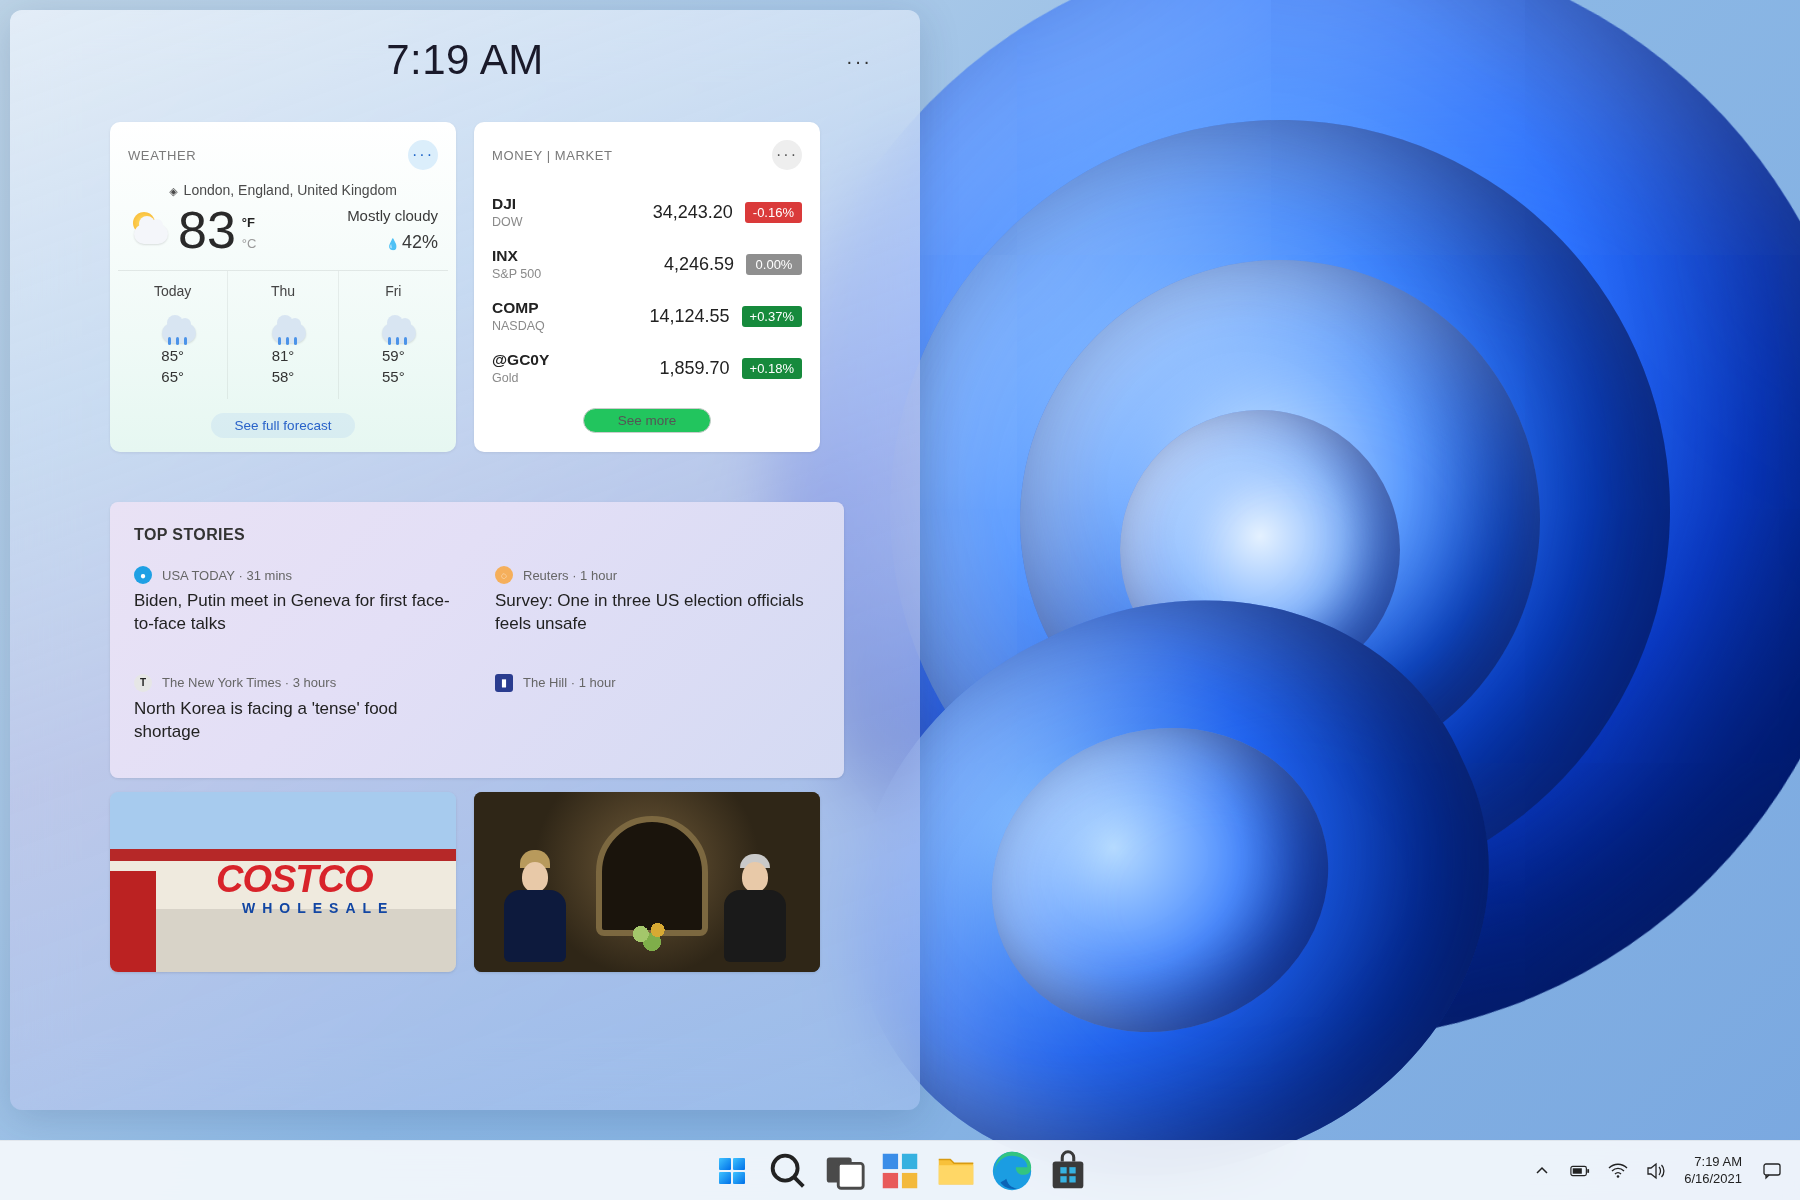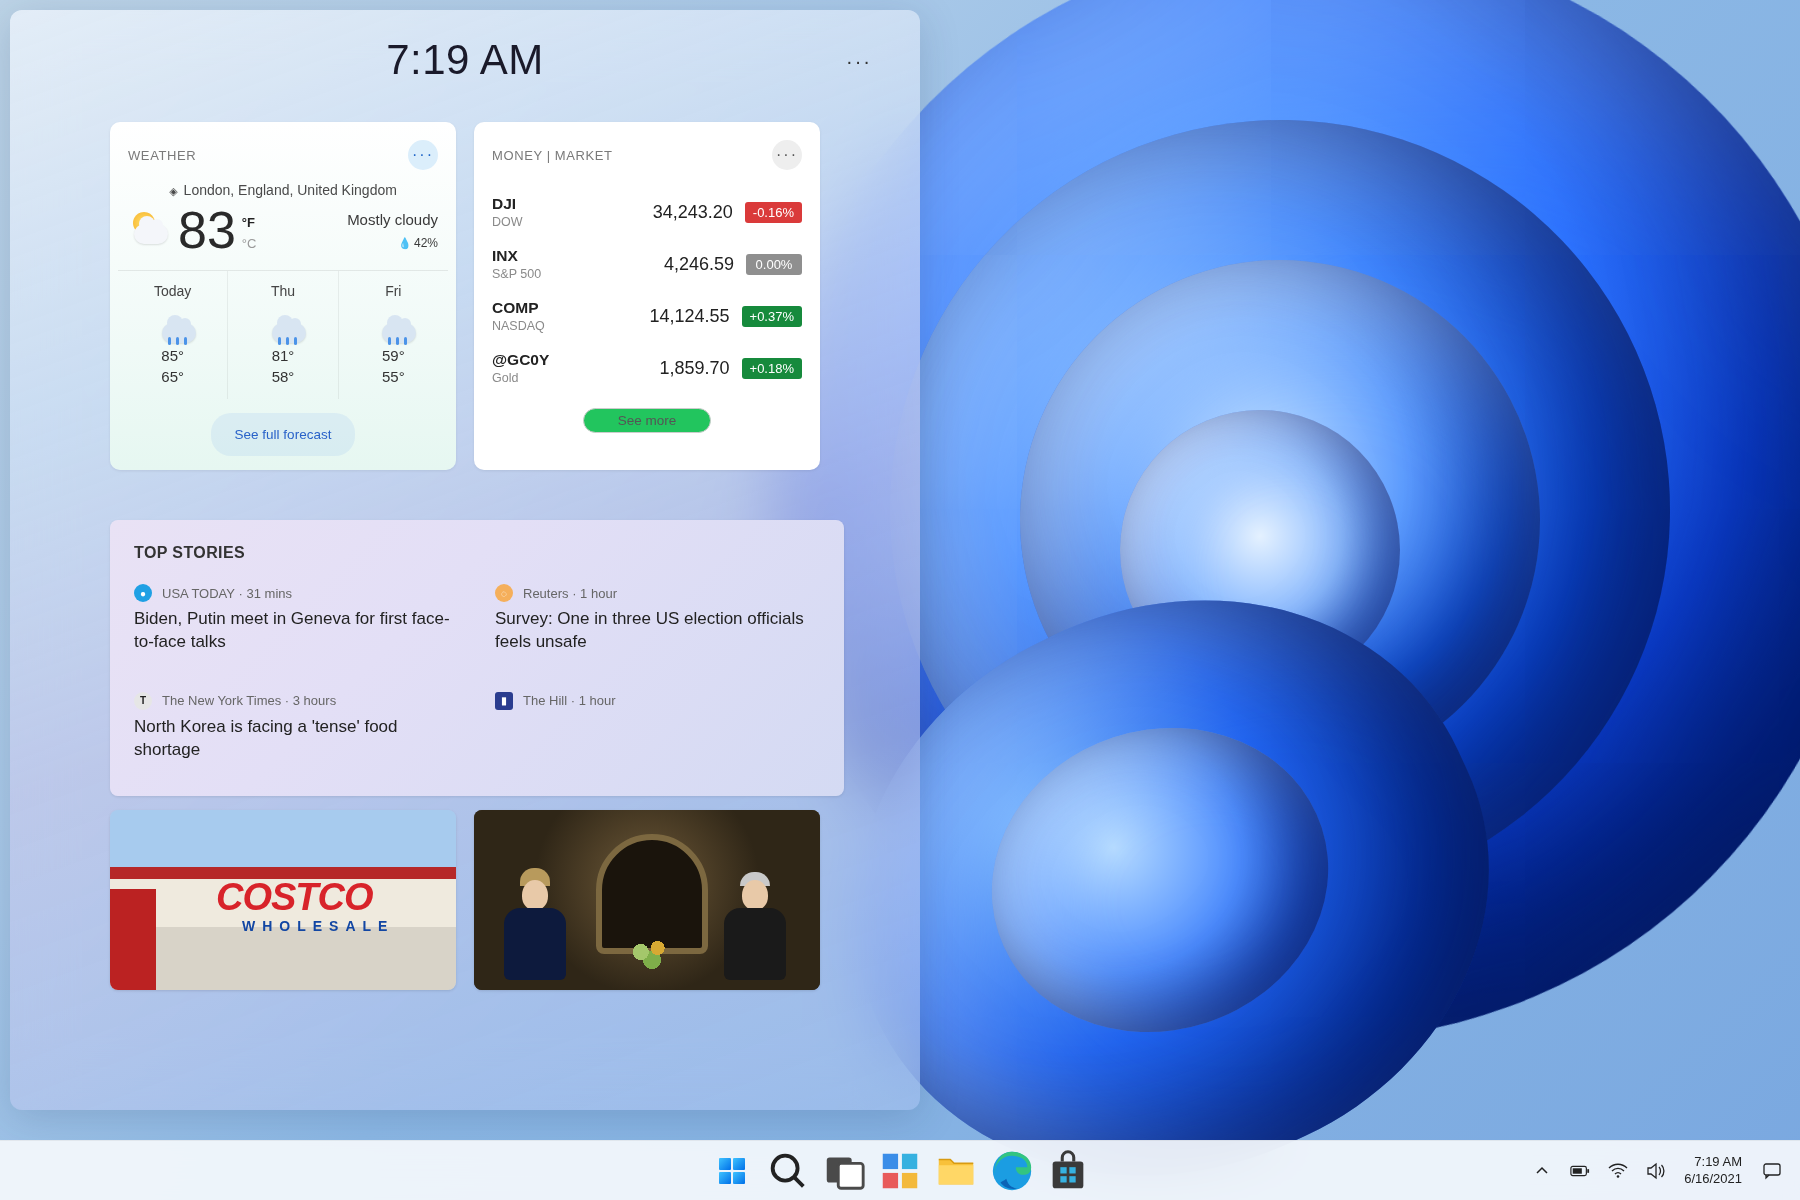--- a/index.html
+++ b/index.html
@@ -77,32 +77,32 @@
   .cloud::after{content:"";position:absolute;width:12px;height:12px;border-radius:50%;background:#f4f6fa;left:17px;top:-5px;}
   .rain .cloud{background:#d8e5f2;}
   .rain .cloud::before,.rain .cloud::after{background:#d8e5f2;}
   .rain .drop{position:absolute;width:3px;height:8px;background:#4b93e8;border-radius:3px;top:30px;}
   .rain .d1{left:12px;} .rain .d2{left:20px;} .rain .d3{left:28px;}
   .wx-temp{ font-size:52px; font-weight:300; color:#2a2a2a; line-height:1; }
   .wx-units{ display:flex; flex-direction:column; font-size:13px; margin:6px 0 0 6px; }
   .wx-units .active{ color:#222; font-weight:600;}
   .wx-units .inactive{ color:#999; margin-top:6px;}
   .wx-cond{ margin-left:auto; text-align:right; font-size:15px; color:#3a3a3a;}
-  .wx-hum{ font-size:12px; color:#3a3a3a; margin-top:8px;text-align:right;}
+  .wx-hum{ font-size:18px; color:#3a3a3a; margin-top:8px;text-align:right;}
   .wx-hum::before{content:"💧"; font-size:11px; margin-right:2px;}
 
   .wx-forecast{ display:flex; border-top:1px solid rgba(0,0,0,.08); margin:4px 8px 0;}
   .wx-day{ flex:1; text-align:center; padding:12px 0 14px; border-right:1px solid rgba(0,0,0,.06);}
   .wx-day:last-child{border-right:none;}
   .wx-day .dname{ font-size:14px; color:#444; margin-bottom:8px;}
   .wx-day .wx-icon{ width:34px;height:34px;margin:0 auto 6px;}
   .wx-day .hi,.wx-day .lo{ font-size:15px; color:#333;}
   .wx-day .lo{ margin-top:4px;}
 
-  .pill-btn{ display:block; margin:14px auto 0; padding:14px 24px; font-size:13.5px; color:#2962c9; background:rgba(120,170,240,.14); border:none; border-radius:20px; cursor:pointer;}
+  .pill-btn{ display:block; margin:14px auto 0; padding:5px 24px; font-size:13.5px; color:#2962c9; background:rgba(120,170,240,.14); border:none; border-radius:20px; cursor:pointer;}
   .card.money .pill-btn{ color:#555; background:#22c55e; border:1px solid #ccc; padding:4px 34px;}
 
   
   .mkts{ padding:8px 18px 0;}
   .mkt-row{ display:flex; align-items:center; padding:9px 0;}
   .mkt-sym{ display:flex; flex-direction:column;}
   .sym{ font-size:15.5px; font-weight:600; color:#222;}
   .symname{ font-size:12.5px; color:#8a8a8a; margin-top:2px;}
   .mkt-price{ margin-left:auto; font-size:18px; color:#222; margin-right:12px;}
   .chg{ font-size:13px; color:#fff; padding:3px 8px; border-radius:3px; min-width:56px; text-align:center;}

